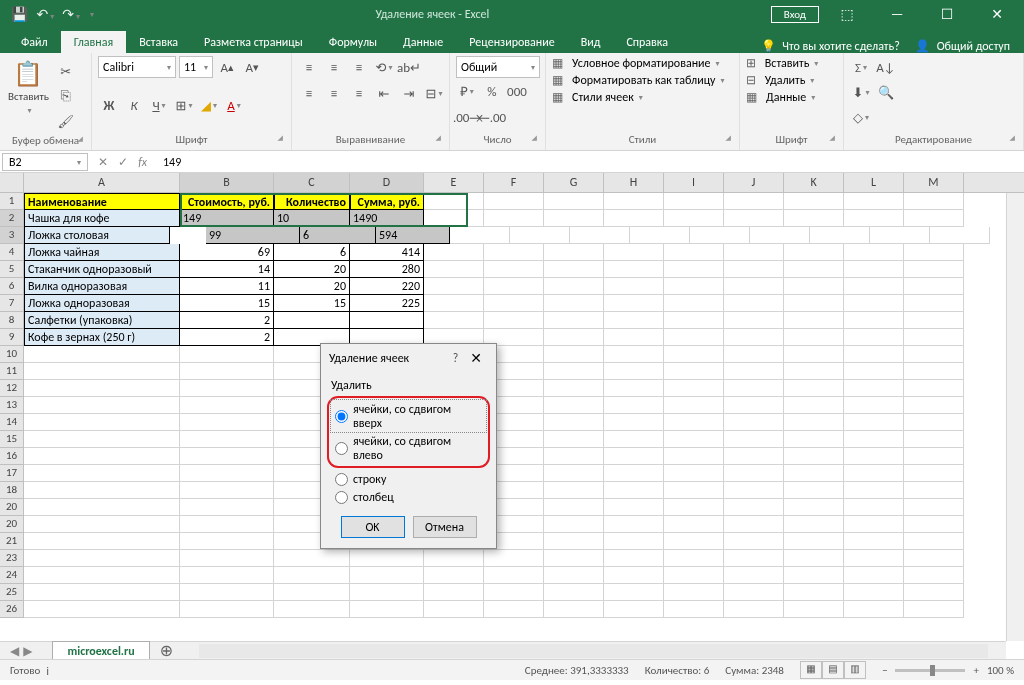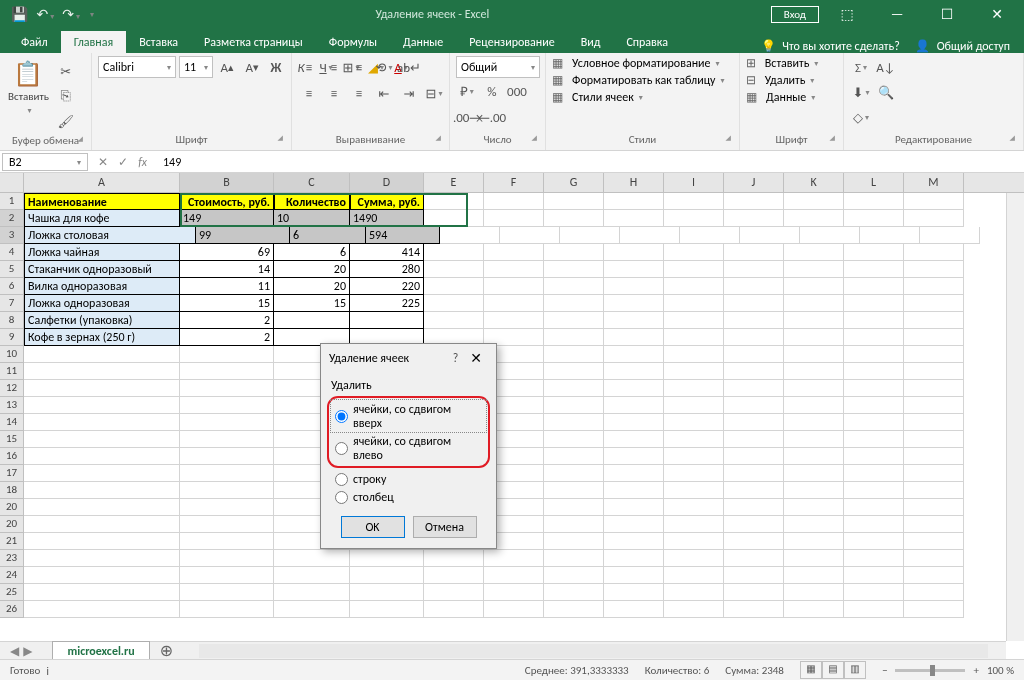--- a/index.html
+++ b/index.html
@@ -133,21 +133,21 @@
         </div>
       <div class="clipboard-icons">
         <span class="btn-small">✂</span>
         <span class="btn-small">⎘</span>
         <span class="btn-small">🖌</span>
       </div>
     </div>
     <div class="group-label">Буфер обмена</div>
   </div>
   <div class="ribbon-group" style="width:200px">
-    <div class="group-content" style="flex-direction:row;gap:2px">
+    <div class="group-content" style="flex-direction:column;gap:14px">
       <div class="font-row">
         <div class="font-combo font-name">
             <span>Calibri</span>
             <span class="dd" style="margin-left:auto">▾</span>
           </div>
         <div class="font-combo font-size">
             <span>11</span>
             <span class="dd" style="margin-left:auto">▾</span>
           </div>
         <span class="btn-small">A<sup>▴</sup></span>
@@ -304,22 +304,22 @@
         <div class="cell empty" style="width: 60px;"></div>
         <div class="cell empty" style="width: 60px;"></div>
         <div class="cell empty" style="width: 60px;"></div>
         <div class="cell empty" style="width: 60px;"></div>
         <div class="cell empty" style="width: 60px;"></div>
         <div class="cell empty" style="width: 60px;"></div>
         <div class="cell empty" style="width: 60px;"></div>
       </div>
       <div class="row">
         <div class="row-h sel">3</div>
-        <div class="cell dat" style="width: 172px;">Ложка столовая</div>
-        <div class="cell sel" style="width: 94px;">99</div>
+        <div class="cell dat" style="width: 146px;">Ложка столовая</div>
+        <div class="cell sel" style="width: 94px; margin-left: 36px;">99</div>
         <div class="cell sel" style="width: 76px;">6</div>
         <div class="cell sel" style="width: 74px;">594</div>
         <div class="cell empty" style="width: 60px;"></div>
         <div class="cell empty" style="width: 60px;"></div>
         <div class="cell empty" style="width: 60px;"></div>
         <div class="cell empty" style="width: 60px;"></div>
         <div class="cell empty" style="width: 60px;"></div>
         <div class="cell empty" style="width: 60px;"></div>
         <div class="cell empty" style="width: 60px;"></div>
         <div class="cell empty" style="width: 60px;"></div>

